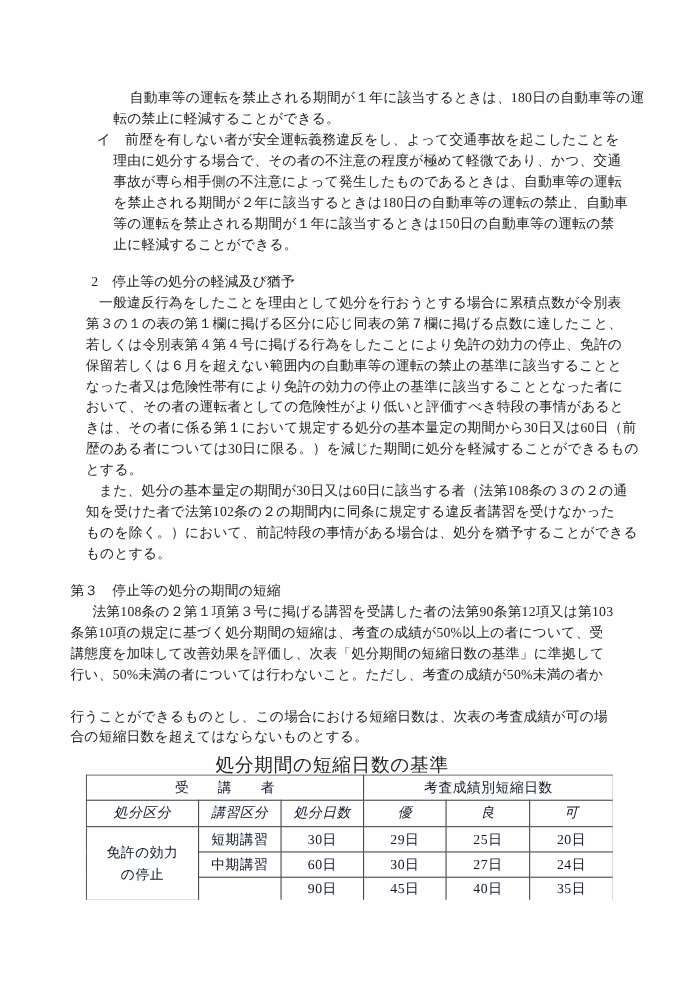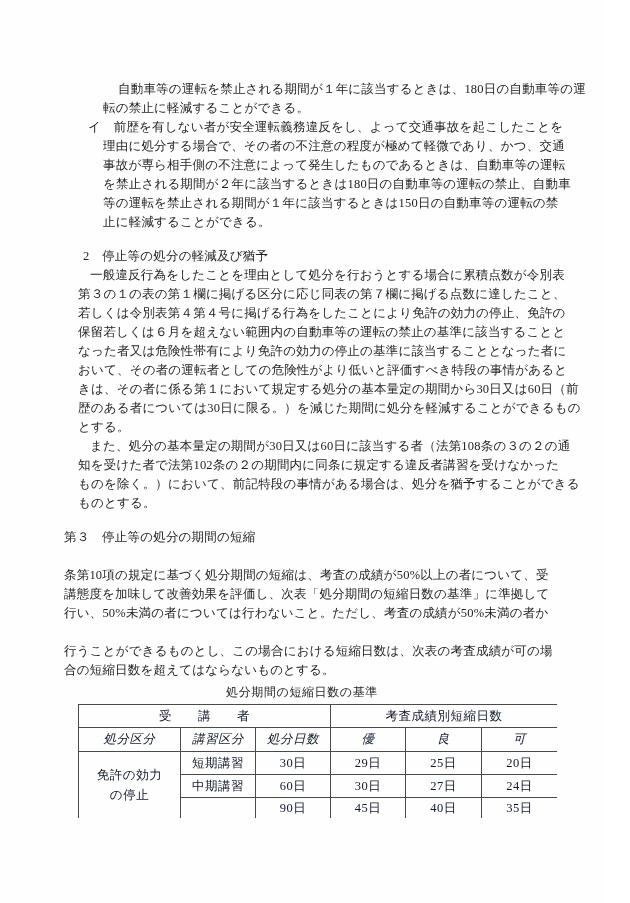--- a/index.html
+++ b/index.html
@@ -21,21 +21,21 @@
     font-size:12.5px;
     line-height:15px;
     letter-spacing:0.2px;
     white-space:pre;
     color:#1e1e1e;
   }
   .title{
     position:absolute;
     left:0;right:0;
     text-align:center;
-    font-size:12px;
+    font-size:17px;
     letter-spacing:0.6px;
     color:#1e1e1e;
   }
   .tbl-wrap{
     position:absolute;
     left:78px;top:704px;
     width:479px;height:114px;
     overflow:hidden;
   }
   table.std{
@@ -84,20 +84,21 @@
   <div class="ln" style="left:78px;top:363px">おいて、その者の運転者としての危険性がより低いと評価すべき特段の事情があると</div>
   <div class="ln" style="left:78px;top:382px">きは、その者に係る第１において規定する処分の基本量定の期間から30日又は60日（前</div>
   <div class="ln" style="left:78px;top:401px">歴のある者については30日に限る。）を減じた期間に処分を軽減することができるもの</div>
   <div class="ln" style="left:78px;top:420px">とする。</div>
   <div class="ln" style="left:90px;top:439px">また、処分の基本量定の期間が30日又は60日に該当する者（法第108条の３の２の通</div>
   <div class="ln" style="left:78px;top:458px">知を受けた者で法第102条の２の期間内に同条に規定する違反者講習を受けなかった</div>
   <div class="ln" style="left:78px;top:477px">ものを除く。）において、前記特段の事情がある場合は、処分を猶予することができる</div>
   <div class="ln" style="left:78px;top:496px">ものとする。</div>
 
   <div class="ln" style="left:64px;top:530px">第３　停止等の処分の期間の短縮</div>
+  <div class="ln" style="left:84px;top:549px">法第108条の２第１項第３号に掲げる講習を受講した者の法第90条第12項又は第103</div>
   <div class="ln" style="left:64px;top:568px">条第10項の規定に基づく処分期間の短縮は、考査の成績が50%以上の者について、受</div>
   <div class="ln" style="left:64px;top:587px">講態度を加味して改善効果を評価し、次表「処分期間の短縮日数の基準」に準拠して</div>
   <div class="ln" style="left:64px;top:606px">行い、50%未満の者については行わないこと。ただし、考査の成績が50%未満の者か</div>
   <div class="ln" style="left:64px;top:663px">合の短縮日数を超えてはならないものとする。</div>
   <div class="ln" style="left:64px;top:644px">行うことができるものとし、この場合における短縮日数は、次表の考査成績が可の場</div>
 
   <div class="title" style="top:684px">処分期間の短縮日数の基準</div>
 
   <div class="tbl-wrap">
     <table class="std">

